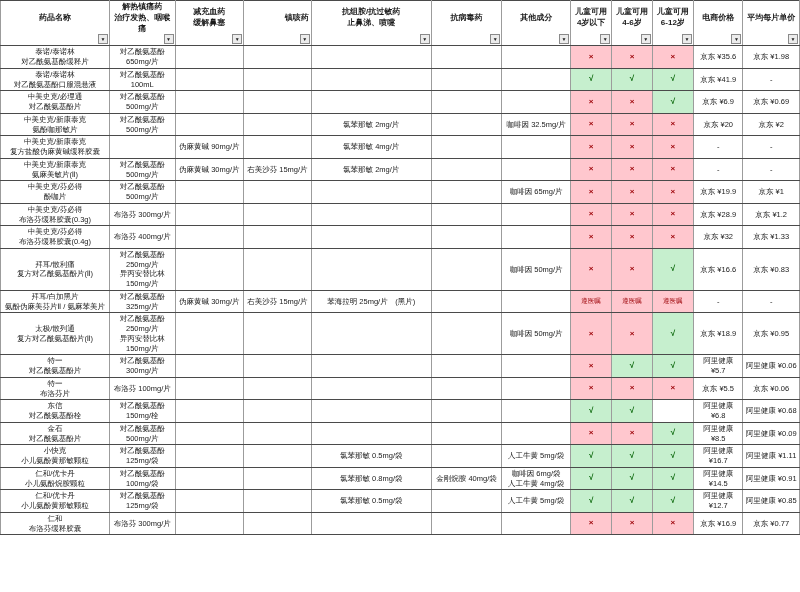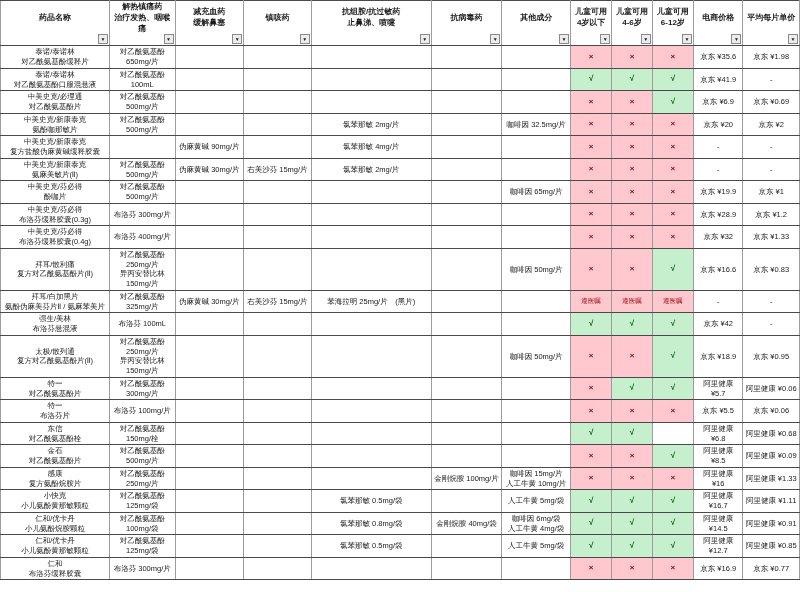--- a/index.html
+++ b/index.html
@@ -50,21 +50,21 @@
 
 <div id="sheet">
   <table>
     <thead>
       <tr>
           <th style="width: 108px;"><span>药品名称</span><span class="filter-btn">▼</span></th>
           <th style="width: 65px;"><span>解热镇痛药
 治疗发热、咽喉痛</span><span class="filter-btn">▼</span></th>
           <th style="width: 68px;"><span>减充血药
 缓解鼻塞</span><span class="filter-btn">▼</span></th>
-          <th style="width: 67px;"><span>镇咳药</span><span class="filter-btn">▼</span></th>
+          <th style="width: 67px; text-align: right;"><span>镇咳药</span><span class="filter-btn">▼</span></th>
           <th style="width: 119px;"><span>抗组胺/抗过敏药
 止鼻涕、喷嚏</span><span class="filter-btn">▼</span></th>
           <th style="width: 70px;"><span>抗病毒药</span><span class="filter-btn">▼</span></th>
           <th style="width: 68px;"><span>其他成分</span><span class="filter-btn">▼</span></th>
           <th style="width: 41px;"><span>儿童可用
 4岁以下</span><span class="filter-btn">▼</span></th>
           <th style="width: 40px;"><span>儿童可用
 4-6岁</span><span class="filter-btn">▼</span></th>
           <th style="width: 41px;"><span>儿童可用
 6-12岁</span><span class="filter-btn">▼</span></th>
@@ -233,35 +233,20 @@
           <td>苯海拉明 25mg/片　(黑片)</td>
           <td></td>
           <td></td>
           <td class="mark-doc">遵医嘱</td>
           <td class="mark-doc">遵医嘱</td>
           <td class="mark-doc">遵医嘱</td>
           <td>-</td>
           <td>-</td>
         </tr>
         <tr>
-          <td>强生/美林
-布洛芬悬混液</td>
-          <td>布洛芬 100mL</td>
-          <td></td>
-          <td></td>
-          <td></td>
-          <td></td>
-          <td></td>
-          <td class="mark mark-ok">√</td>
-          <td class="mark mark-ok">√</td>
-          <td class="mark mark-ok">√</td>
-          <td>京东 ¥42</td>
-          <td>-</td>
-        </tr>
-        <tr>
           <td>太极/散列通
 复方对乙酰氨基酚片(Ⅱ)</td>
           <td>对乙酰氨基酚 250mg/片
 异丙安替比林 150mg/片</td>
           <td></td>
           <td></td>
           <td></td>
           <td></td>
           <td>咖啡因 50mg/片</td>
           <td class="mark mark-x">×</td>
@@ -322,36 +307,20 @@
           <td></td>
           <td></td>
           <td></td>
           <td></td>
           <td></td>
           <td class="mark mark-x">×</td>
           <td class="mark mark-x">×</td>
           <td class="mark mark-ok">√</td>
           <td>阿里健康 ¥8.5</td>
           <td>阿里健康 ¥0.09</td>
-        </tr>
-        <tr>
-          <td>感康
-复方氨酚烷胺片</td>
-          <td>对乙酰氨基酚 250mg/片</td>
-          <td></td>
-          <td></td>
-          <td></td>
-          <td>金刚烷胺 100mg/片</td>
-          <td>咖啡因 15mg/片
-人工牛黄 10mg/片</td>
-          <td class="mark mark-x">×</td>
-          <td class="mark mark-x">×</td>
-          <td class="mark mark-x">×</td>
-          <td>阿里健康 ¥16</td>
-          <td>阿里健康 ¥1.33</td>
         </tr>
         <tr>
           <td>小快克
 小儿氨酚黄那敏颗粒</td>
           <td>对乙酰氨基酚 125mg/袋</td>
           <td></td>
           <td></td>
           <td>氯苯那敏 0.5mg/袋</td>
           <td></td>
           <td>人工牛黄 5mg/袋</td>

